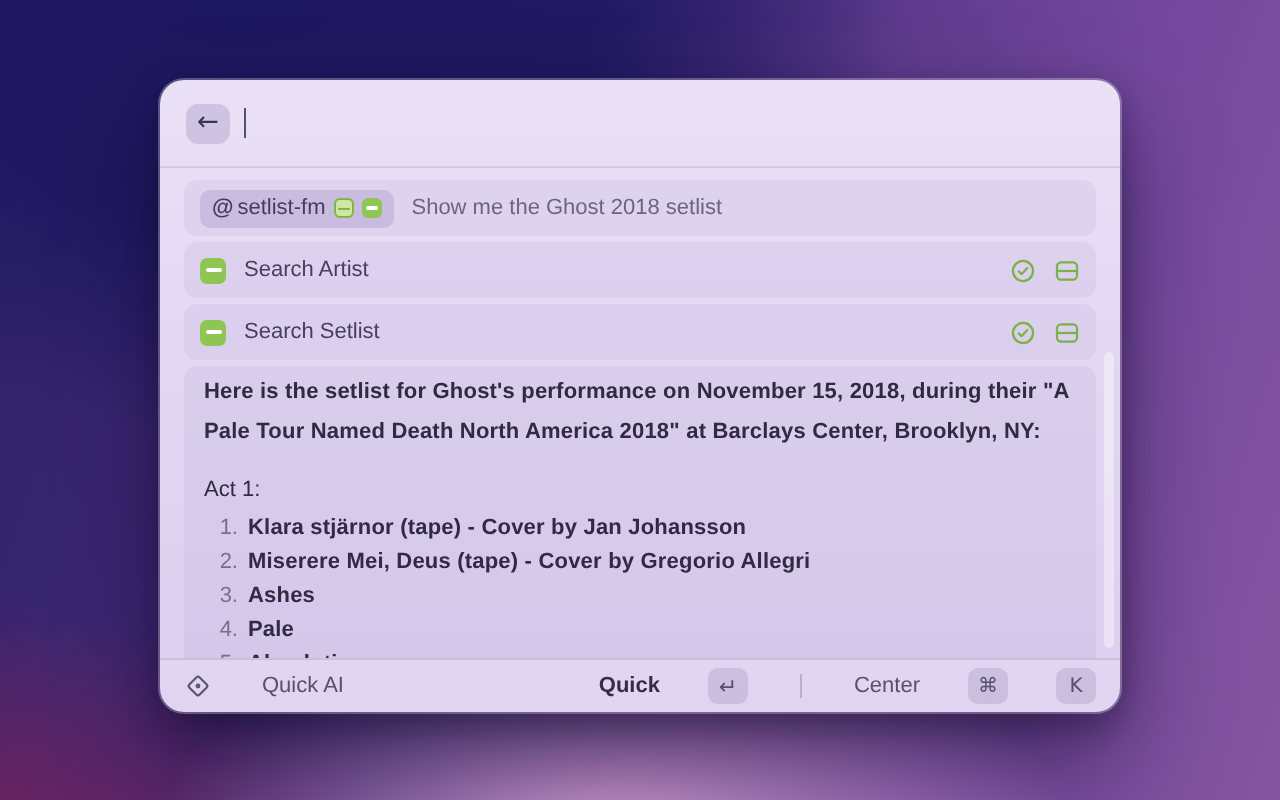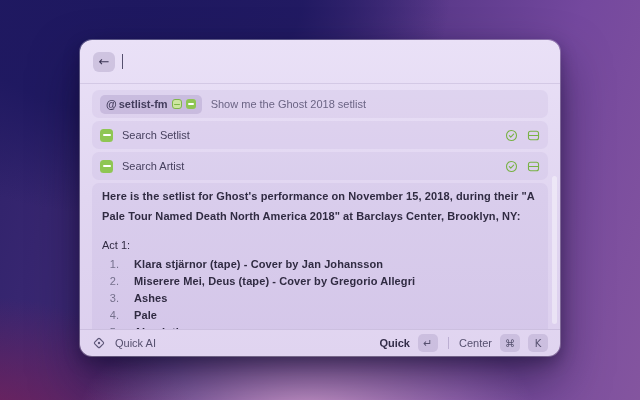--- a/index.html
+++ b/index.html
@@ -29,21 +29,21 @@
   .caret { width:1px; height:15px; background:#55506e; margin-right:-4px; }
   .placeholder { color:#958bac; font-size:13px; }
   
   .content { flex:1; padding:6px 12px 0; position:relative; }
   .card { background:rgba(126,96,176,.08); border-radius:7px; }
   .row { height:28px; display:flex; align-items:center; padding:0 8px; margin-bottom:3px; }
   
   .chip { display:inline-flex; align-items:center; gap:4px; height:19px;
     padding:0 6px; border-radius:5px; background:rgba(96,70,140,.16); cursor:pointer; }
   .chip-at { font-size:11px; font-weight:700; color:#433d5c; }
-  .chip-name { font-size:11px; font-weight:700; color:#433d5c; margin-left:-2px; }
+  .chip-name { font-size:11px; font-weight:400; color:#433d5c; margin-left:-2px; }
   .mini-icon { width:10px; height:10px; border-radius:3px; position:relative; }
   .mini-icon.outline { background:#cde6a0; border:1px solid #7fb54a; }
   .mini-icon.outline::after { content:""; position:absolute; left:1px; right:1px; top:3.5px;
     height:1.5px; background:#7fb54a; border-radius:1px; }
   .mini-icon.solid { background:#8fc653; }
   .mini-icon.solid::after { content:""; position:absolute; left:2px; right:2px; top:3.5px;
     height:2px; background:#fff; border-radius:1px; }
   .query-text { font-size:11px; color:#6b6484; margin-left:9px; }
   
   .tool-icon { width:13px; height:13px; border-radius:3.5px; background:#8fc653; position:relative; flex:none; }
@@ -52,25 +52,25 @@
   .tool-label { font-size:11px; font-weight:500; color:#46405e; margin-left:9px; }
   .tool-status { margin-left:auto; display:flex; align-items:center; gap:9px; }
   .tool-status svg { display:block; }
   
   .response { padding:3px 10px 0; margin-bottom:0; border-radius:7px 7px 0 0; height:146px; overflow:hidden; }
   .intro { font-size:11px; line-height:20px; font-weight:600; color:#302b42; letter-spacing:.1px; }
   .act-heading { font-size:11px; font-weight:400; color:#302b42; margin-top:13px; }
   .songs { list-style:none; margin-top:5px; }
   .songs li { height:16.8px; display:flex; align-items:center; }
   .song-num { width:17px; text-align:right; font-size:11px; color:#75708c; flex:none; }
-  .song-title { font-size:11px; font-weight:600; color:#302b42; margin-left:15px; letter-spacing:.1px; }
+  .song-title { font-size:11px; font-weight:600; color:#302b42; margin-left:5px; letter-spacing:.1px; }
   .scrollbar { position:absolute; right:3px; top:92px; width:5px; height:148px;
     border-radius:3px; background:rgba(255,255,255,.4); cursor:pointer; }
   
-  .footer { height:27px; flex:none; display:flex; align-items:center; gap:8px;
+  .footer { height:27px; flex:none; display:flex; align-items:center; gap:24px;
     padding:0 12px; border-top:1px solid rgba(80,60,120,.14); background:rgba(255,255,255,.12);text-align:right; }
   .ai-icon svg { display:block; }
   .app-name { font-size:11px; color:#56506f; margin-left:1px; }
   .spacer { flex:1; }
   .cancel-label { font-size:11px; font-weight:600; color:#332d49; cursor:pointer; }
   .keycap { min-width:20px; height:18px; padding:0 4px; border-radius:5px;
     background:rgba(88,68,130,.15); color:#56506f; font-size:11px;
     font-family:"DejaVu Sans",sans-serif; display:flex; align-items:center; justify-content:center; }
   .keycap.small { font-size:10px; }
   .vdivider { width:1px; height:12px; background:rgba(80,60,120,.25); margin:0 2px; }
@@ -95,40 +95,40 @@
         <span class="chip-at">@</span>
         <span class="chip-name">setlist-fm</span>
         <span class="mini-icon outline"></span>
         <span class="mini-icon solid"></span>
       </div>
       <span class="query-text">Show me the Ghost 2018 setlist</span>
     </div>
 
     <div class="card row">
       <span class="tool-icon"></span>
-      <span class="tool-label">Search Setlist</span>
+      <span class="tool-label">Search Artist</span>
       <span class="tool-status">
         <span>
           <svg width="13" height="13" viewBox="0 0 14 14">
               <circle cx="7" cy="7" r="5.4" fill="none" stroke="#79b246" stroke-width="1.2"></circle>
               <path d="M4.7 7.2l1.5 1.5 3.1-3.3" fill="none" stroke="#79b246" stroke-width="1.2" stroke-linecap="round" stroke-linejoin="round"></path>
             </svg>
         </span>
         <span>
           <svg width="13" height="13" viewBox="0 0 14 14">
               <rect x="1.6" y="2.4" width="10.8" height="9.2" rx="2.2" fill="none" stroke="#79b246" stroke-width="1.2"></rect>
               <line x1="1.6" y1="7" x2="12.4" y2="7" stroke="#79b246" stroke-width="1.2"></line>
             </svg>
         </span>
       </span>
     </div>
 
     <div class="card row">
       <span class="tool-icon"></span>
-      <span class="tool-label">Search Artist</span>
+      <span class="tool-label">Search Setlist</span>
       <span class="tool-status">
         <span>
           <svg width="13" height="13" viewBox="0 0 14 14">
               <circle cx="7" cy="7" r="5.4" fill="none" stroke="#79b246" stroke-width="1.2"></circle>
               <path d="M4.7 7.2l1.5 1.5 3.1-3.3" fill="none" stroke="#79b246" stroke-width="1.2" stroke-linecap="round" stroke-linejoin="round"></path>
             </svg>
         </span>
         <span>
           <svg width="13" height="13" viewBox="0 0 14 14">
               <rect x="1.6" y="2.4" width="10.8" height="9.2" rx="2.2" fill="none" stroke="#79b246" stroke-width="1.2"></rect>

